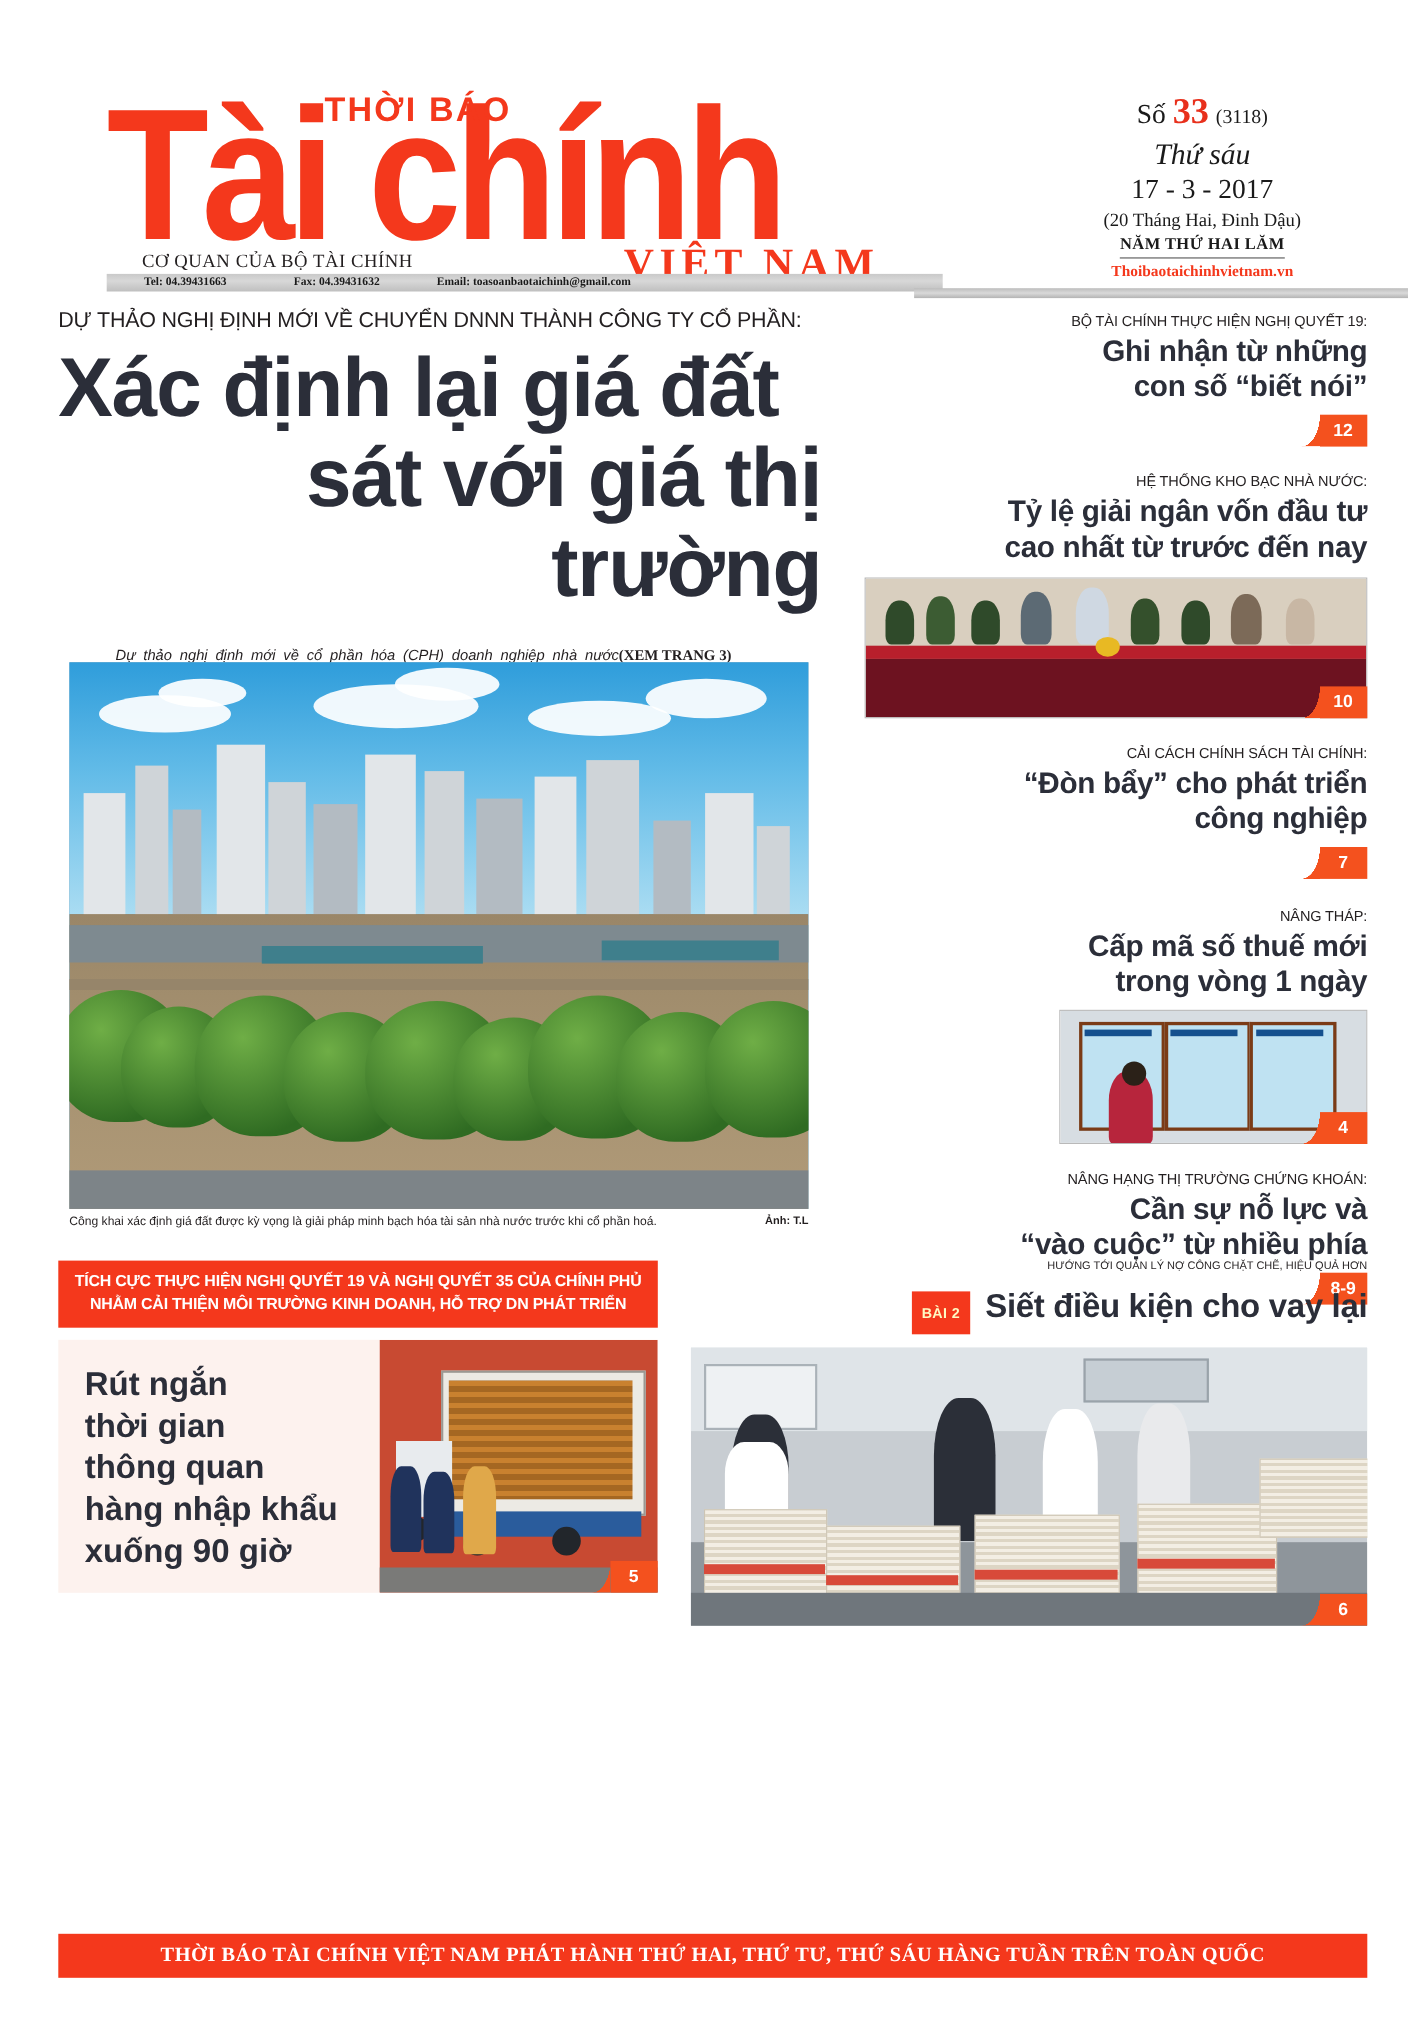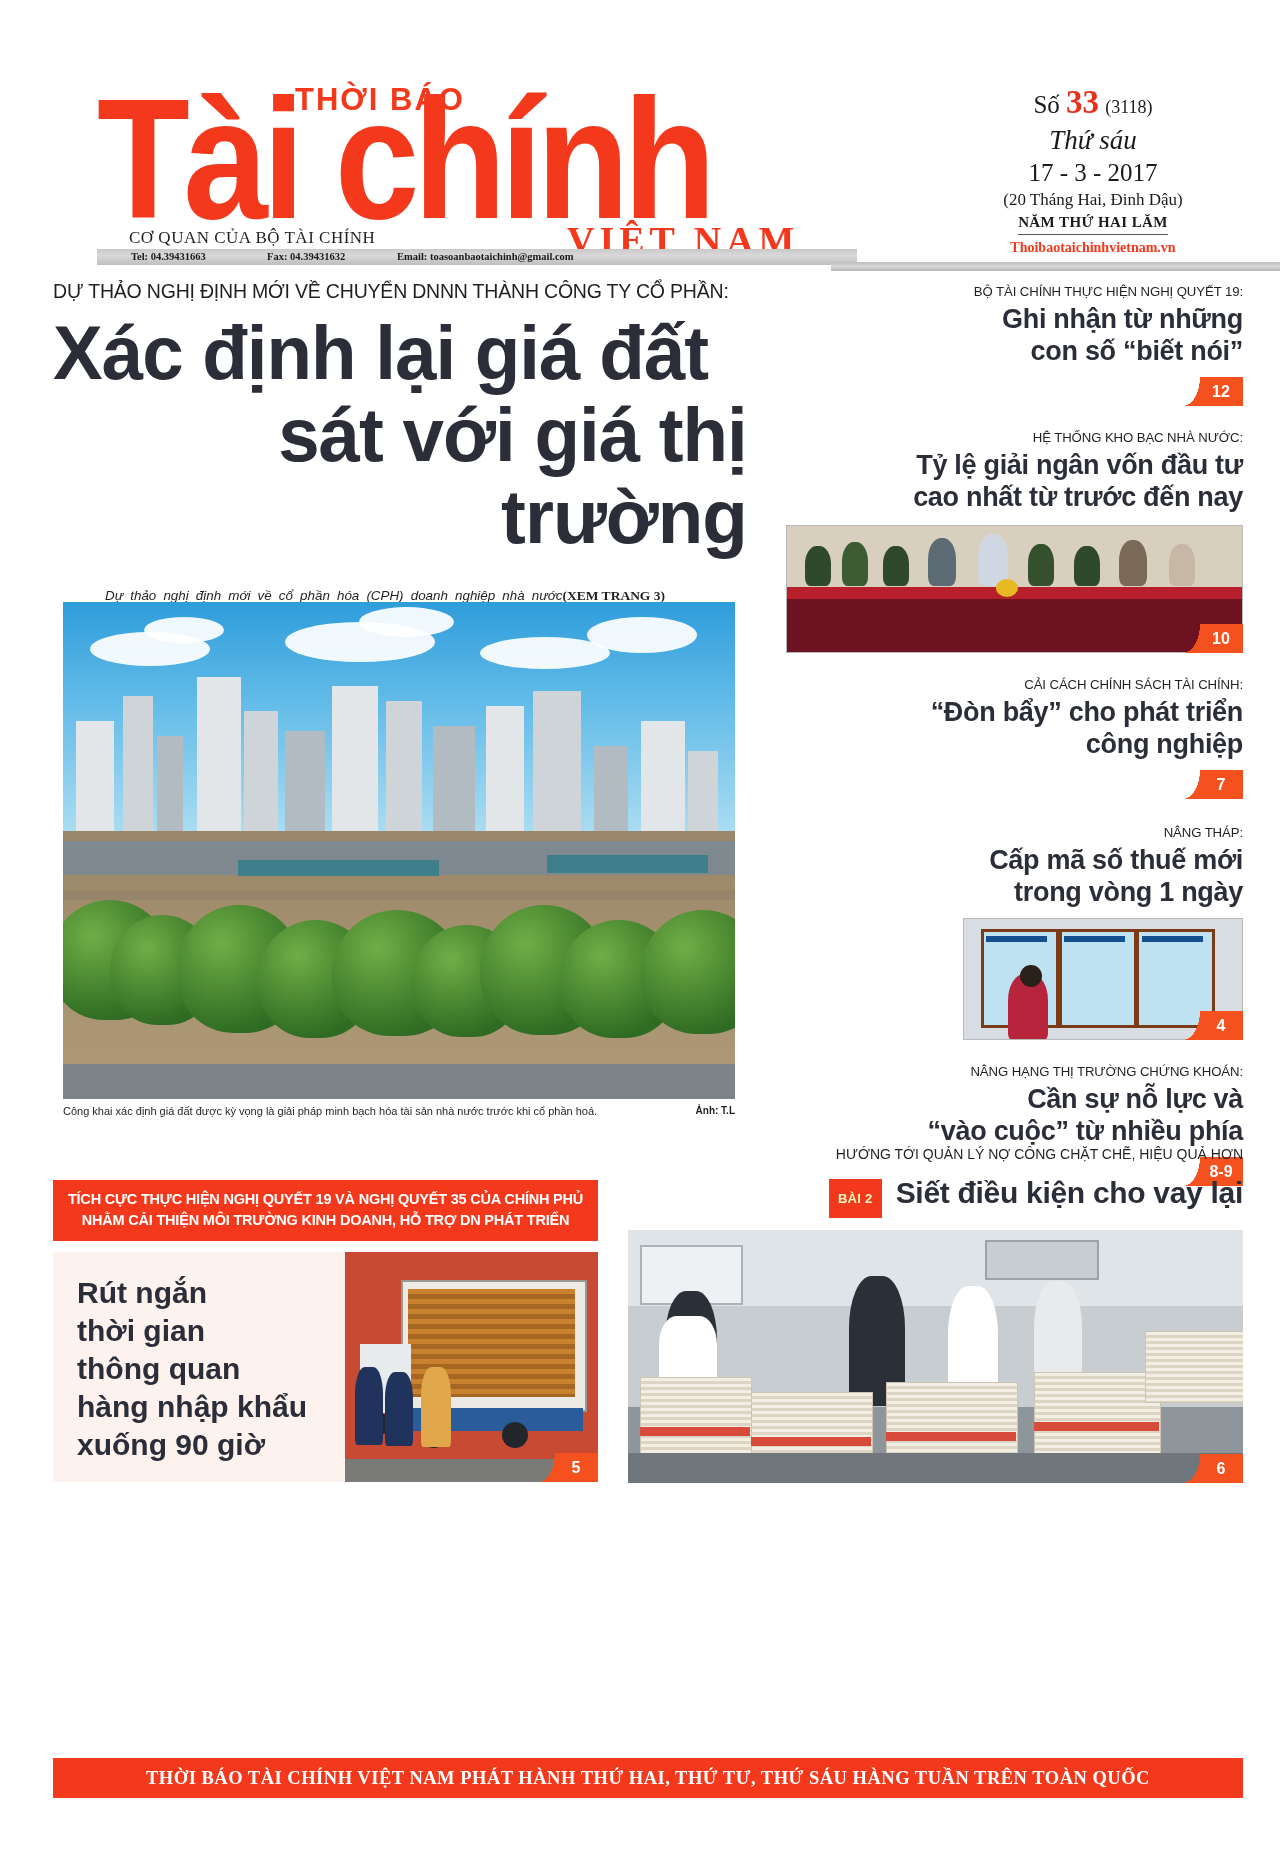--- a/index.html
+++ b/index.html
@@ -305,21 +305,21 @@
     overflow: hidden;
     position: relative;
     border: 1px solid #b9b9b9;
     box-sizing: border-box;
   }
 
   
   .promo {
     position: absolute;
     left: 45px;
-    top: 1172px;
+    top: 1138px;
     width: 545px;
   }
   .promo-head {
     background: #f4381c;
     color: #fff;
     padding: 9px 12px 10px 12px;
     font-family: "Liberation Sans", sans-serif;
     font-weight: bold;
     font-size: 14.5px;
     line-height: 21px;
@@ -361,21 +361,21 @@
   
   .bottom-right {
     position: absolute;
     left: 620px;
     top: 1138px;
     width: 615px;
   }
   .br-kicker {
     text-align: right;
     font-family: "Liberation Sans", sans-serif;
-    font-size: 14px;
+    font-size: 10px;
     color: #231f20;
   }
   .br-row {
     display: flex;
     align-items: center;
     justify-content: flex-end;
     margin-top: 5px;
   }
   .br-tag {
     background: #f4381c;

